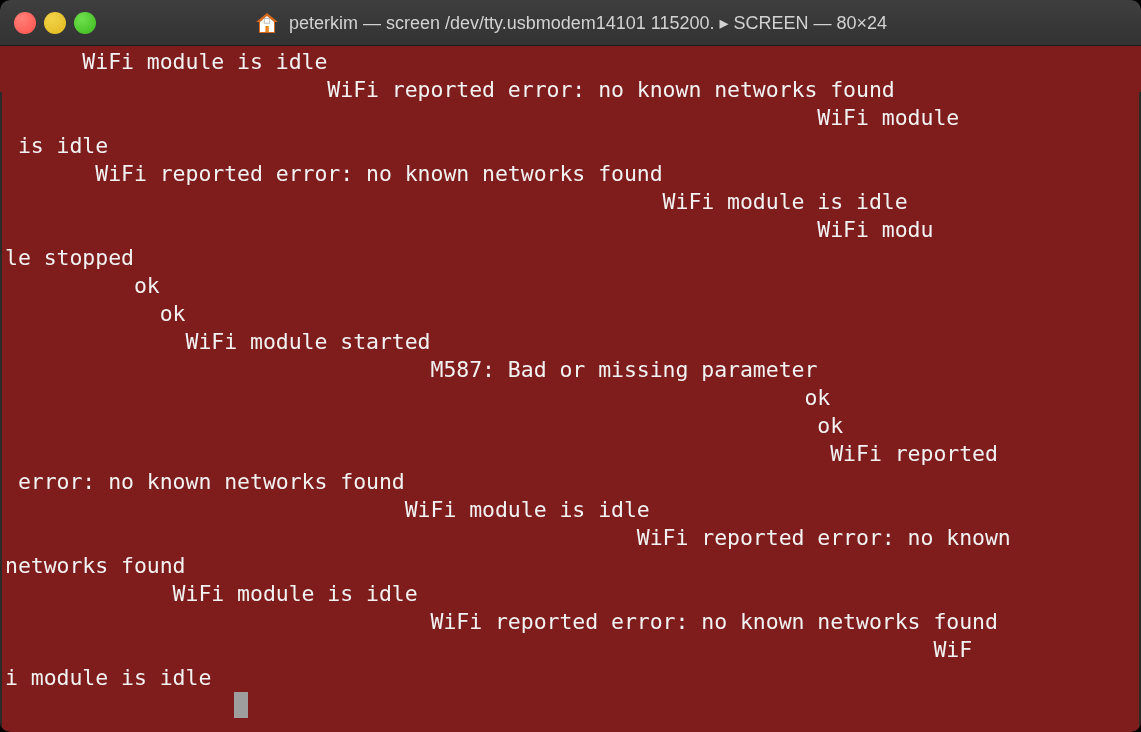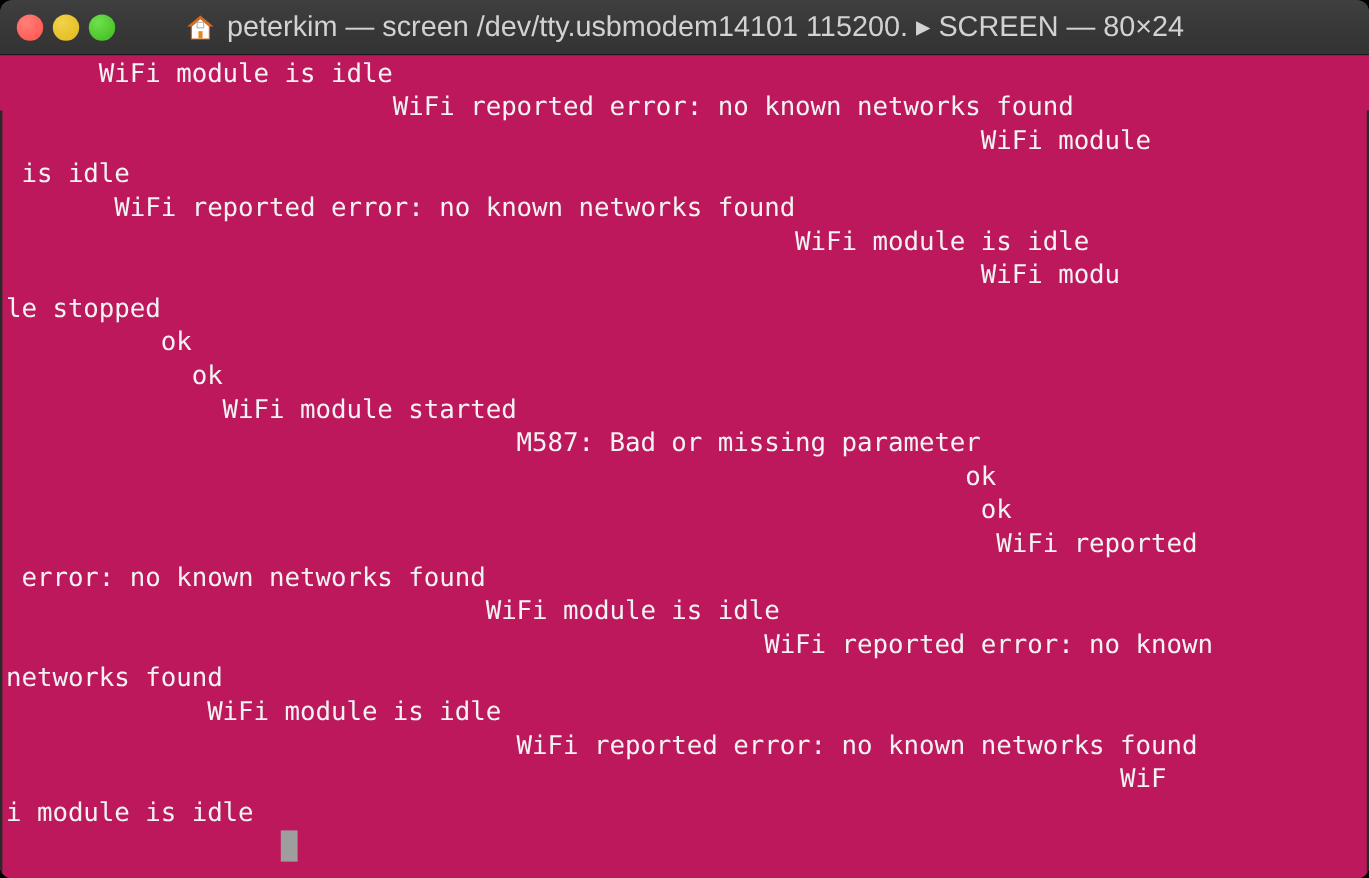--- a/index.html
+++ b/index.html
@@ -70,34 +70,34 @@
 
   .home-icon {
     width: 26px;
     height: 26px;
     flex: 0 0 auto;
     display: block;
   }
 
   .title-text {
     font-family: "Liberation Sans", sans-serif;
-    font-size: 24px;
+    font-size: 18px;
     color: #d2d2d2;
     white-space: pre;
     letter-spacing: 0px;
   }
 
   
   .terminal {
     position: absolute;
     top: 46px;
     left: 0;
     right: 0;
     bottom: 0;
-    background: #be185d;
+    background: #7f1d1d;
     padding: 0;
     overflow: hidden;
     border-bottom-left-radius: 10px;
     border-bottom-right-radius: 10px;
   }
 
   .screen {
     position: absolute;
     top: 2px;
     left: 5px;

